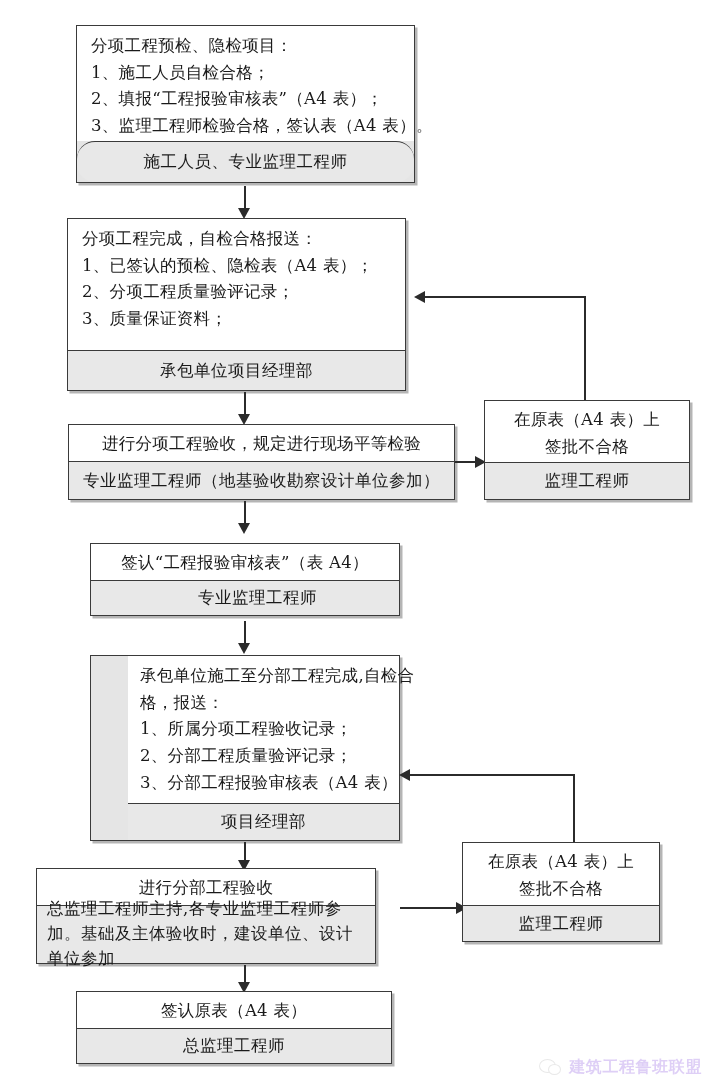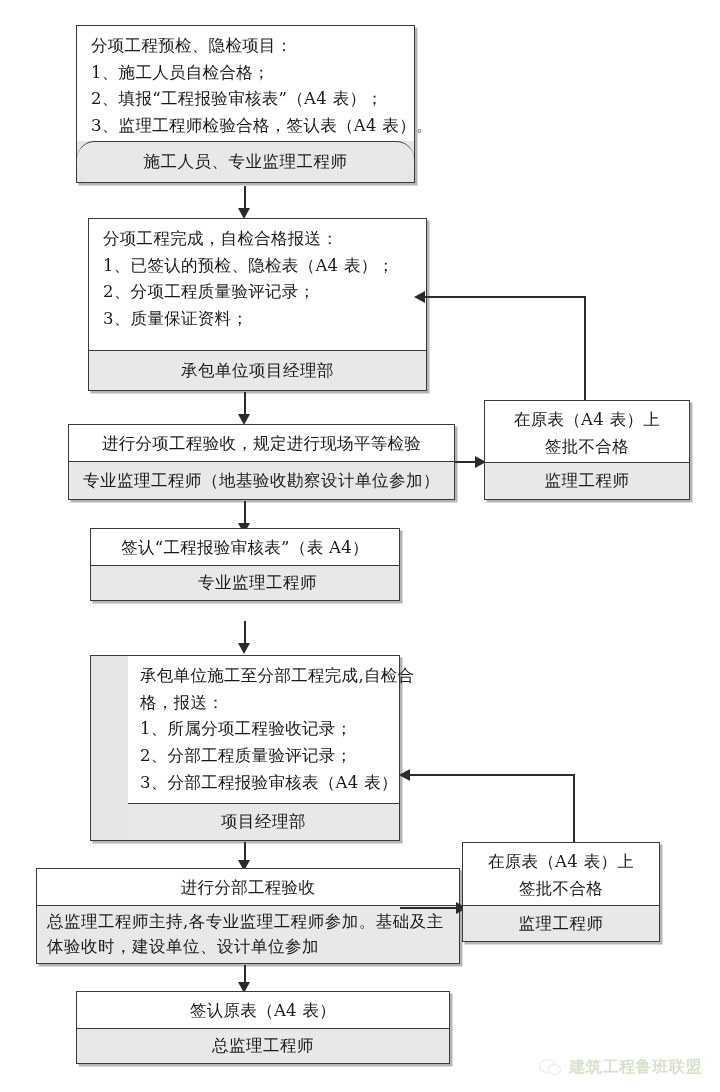--- a/index.html
+++ b/index.html
@@ -82,21 +82,21 @@
     position: absolute;
     right: 18px; bottom: 14px;
     display: flex;
     align-items: center;
     gap: 7px;
     opacity: .22;
     user-select: none;
   }
   #watermark .wm-text {
     font-size: 16px;
-    color: #4d7c0f;
+    color: #6d28d9;
     font-family: Liberation Mono, monospace;
     letter-spacing: .6px;
     font-weight: bold;
   }
   #watermark .wm-icon {
     width: 23px; height: 20px;
     position: relative;
   }
   #watermark .wm-icon .big {
     position: absolute; left: 0; top: 1px;
@@ -123,21 +123,21 @@
       <div class="ln">1、施工人员自检合格；</div>
       <div class="ln">2、填报“工程报验审核表”（A4 表）；</div>
       <div class="ln">3、监理工程师检验合格，签认表（A4 表）。</div>
     </div>
     <div class="actor" style="height:41px;border-radius:18px;">施工人员、专业监理工程师</div>
   </div>
 
   <div class="vline" style="left:244px; top:186px; height:26px;"></div>
   <div class="arrow-down" style="left:238px; top:208px;"></div>
 
-  <div class="box" style="left:88px; top:218px; width:339px; height:173px;">
+  <div class="box" style="left:67px; top:218px; width:339px; height:173px;">
     <div class="body" style="height:131px;">
       <div class="ln">分项工程完成，自检合格报送：</div>
       <div class="ln">1、已签认的预检、隐检表（A4 表）；</div>
       <div class="ln">2、分项工程质量验评记录；</div>
       <div class="ln">3、质量保证资料；</div>
     </div>
     <div class="actor" style="height:40px;">承包单位项目经理部</div>
   </div>
 
   <div class="vline" style="left:244px; top:392px; height:26px;"></div>
@@ -161,21 +161,21 @@
     <div class="body center" style="height:61px;">
       <div class="ln">在原表（A4 表）上</div>
       <div class="ln">签批不合格</div>
     </div>
     <div class="actor" style="height:37px;">监理工程师</div>
   </div>
 
   <div class="vline" style="left:244px; top:501px; height:26px;"></div>
   <div class="arrow-down" style="left:238px; top:523px;"></div>
 
-  <div class="box" style="left:90px; top:528px; width:310px; height:73px;">
+  <div class="box" style="left:90px; top:543px; width:310px; height:73px;">
     <div class="body center" style="height:36px;">
       <div class="ln">签认“工程报验审核表”（表 A4）</div>
     </div>
     <div class="actor" style="height:35px;padding-left:25px;">专业监理工程师</div>
   </div>
 
   <div class="vline" style="left:244px; top:621px; height:26px;"></div>
   <div class="arrow-down" style="left:238px; top:643px;"></div>
 
   <div class="box" style="left:90px; top:655px; width:310px; height:186px;padding-left:37px;">
@@ -189,42 +189,42 @@
     <div class="actor" style="height:37px;text-align:right;">项目经理部</div>
   </div>
 
   <div class="vline" style="left:573px; top:774px; height:86px;"></div>
   <div class="hline" style="left:410px; top:774px; width:165px;"></div>
   <div class="arrow-left" style="left:399px; top:769px;"></div>
 
   <div class="vline" style="left:244px; top:842px; height:24px;"></div>
   <div class="arrow-down" style="left:238px; top:860px;"></div>
 
-  <div class="box" style="left:36px; top:868px; width:424px; height:96px;">
+  <div class="box" style="left:36px; top:868px; width:340px; height:96px;">
     <div class="body center" style="height:36px;">
       <div class="ln">进行分部工程验收</div>
     </div>
     <div class="actor wrapactor" style="height:58px; padding:0 10px; line-height:1.5; text-align:left;">总监理工程师主持,各专业监理工程师参加。基础及主体验收时，建设单位、设计单位参加</div>
   </div>
 
   <div class="hline" style="left:400px; top:907px; width:62px;"></div>
   <div class="arrow-right" style="left:456px; top:902px;"></div>
 
   <div class="box" style="left:462px; top:842px; width:198px; height:100px;">
     <div class="body center" style="height:62px;">
       <div class="ln">在原表（A4 表）上</div>
       <div class="ln">签批不合格</div>
     </div>
     <div class="actor" style="height:36px;">监理工程师</div>
   </div>
 
   <div class="vline" style="left:244px; top:965px; height:22px;"></div>
   <div class="arrow-down" style="left:238px; top:982px;"></div>
 
-  <div class="box" style="left:76px; top:991px; width:374px; height:73px;">
+  <div class="box" style="left:76px; top:991px; width:316px; height:73px;">
     <div class="body center" style="height:36px;">
       <div class="ln">签认原表（A4 表）</div>
     </div>
     <div class="actor" style="height:35px;">总监理工程师</div>
   </div>
 
   <div id="watermark">
     <span class="wm-icon">
       <span class="big"></span>
       <span class="small"></span>

